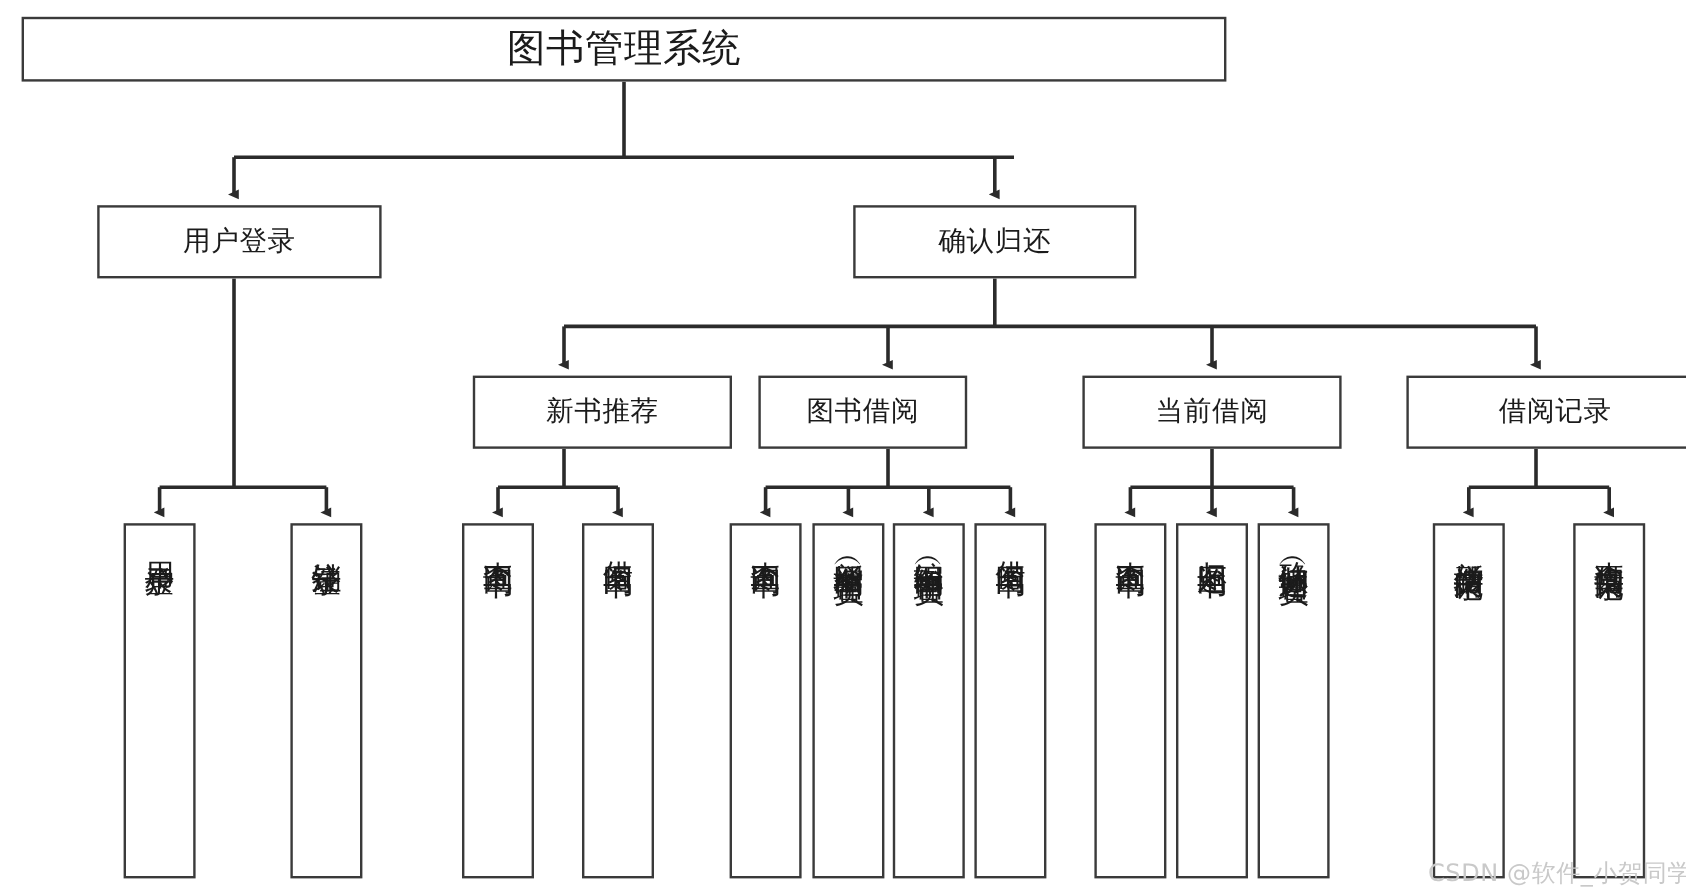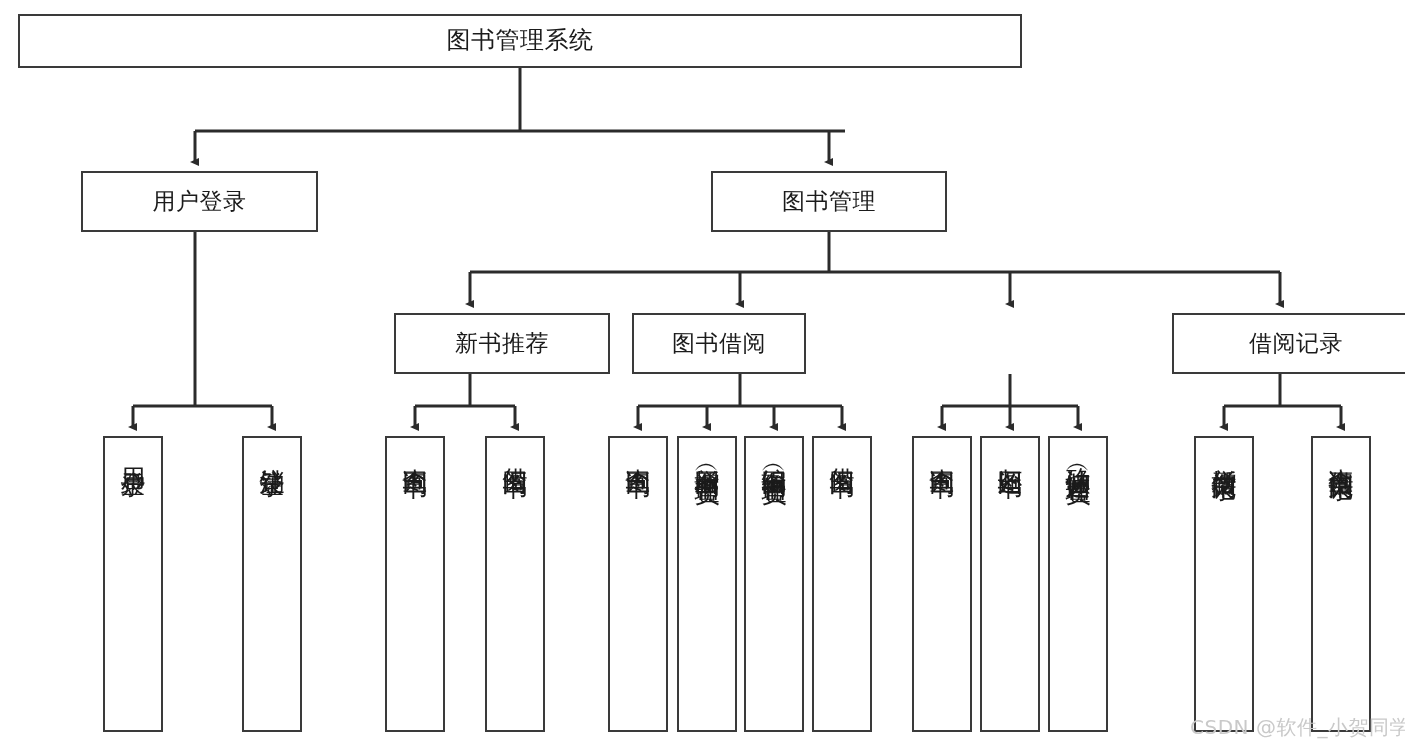--- a/index.html
+++ b/index.html
@@ -41,21 +41,21 @@
     text-align: center;
     line-height: 1.05;
     letter-spacing: 0.5px;
   }
   
   .node.horiz .label {
     font-size: 23px;
     white-space: nowrap;
   }
   .node.root .label {
-    font-size: 24px;
+    font-size: 32px;
   }
   
   .node.vert {
     align-items: flex-start;
     justify-content: center;
     padding-top: 10px;
   }
   .node.vert .label {
     writing-mode: vertical-rl;
     text-orientation: upright;
@@ -129,29 +129,32 @@
   </svg>
 
   <div class="node horiz root" style="left:18px; top:14px; width:1004px; height:54px;">
     <span class="label">图书管理系统</span>
   </div>
 
   <div class="node horiz" style="left:81px; top:171px; width:237px; height:61px;">
     <span class="label">用户登录</span>
   </div>
   <div class="node horiz" style="left:711px; top:171px; width:236px; height:61px;">
-    <span class="label">图书管理</span>
+    <span class="label">确认归还</span>
   </div>
 
   <div class="node horiz" style="left:362px; top:313px; width:216px; height:61px;margin-left:32px;">
     <span class="label">新书推荐</span>
   </div>
   <div class="node horiz" style="left:632px; top:313px; width:174px; height:61px;">
     <span class="label">图书借阅</span>
   </div>
+  <div class="node horiz" style="left:902px; top:313px; width:216px; height:61px;">
+    <span class="label">当前借阅</span>
+  </div>
   <div class="node horiz" style="left:1172px; top:313px; width:248px; height:61px;">
     <span class="label">借阅记录</span>
   </div>
 
   <div class="node vert" style="left:103px; top:436px; width:60px; height:296px;">
     <span class="label">用户登录</span>
   </div>
   <div class="node vert" style="left:242px; top:436px; width:60px; height:296px;">
     <span class="label">注销登录</span>
   </div>

